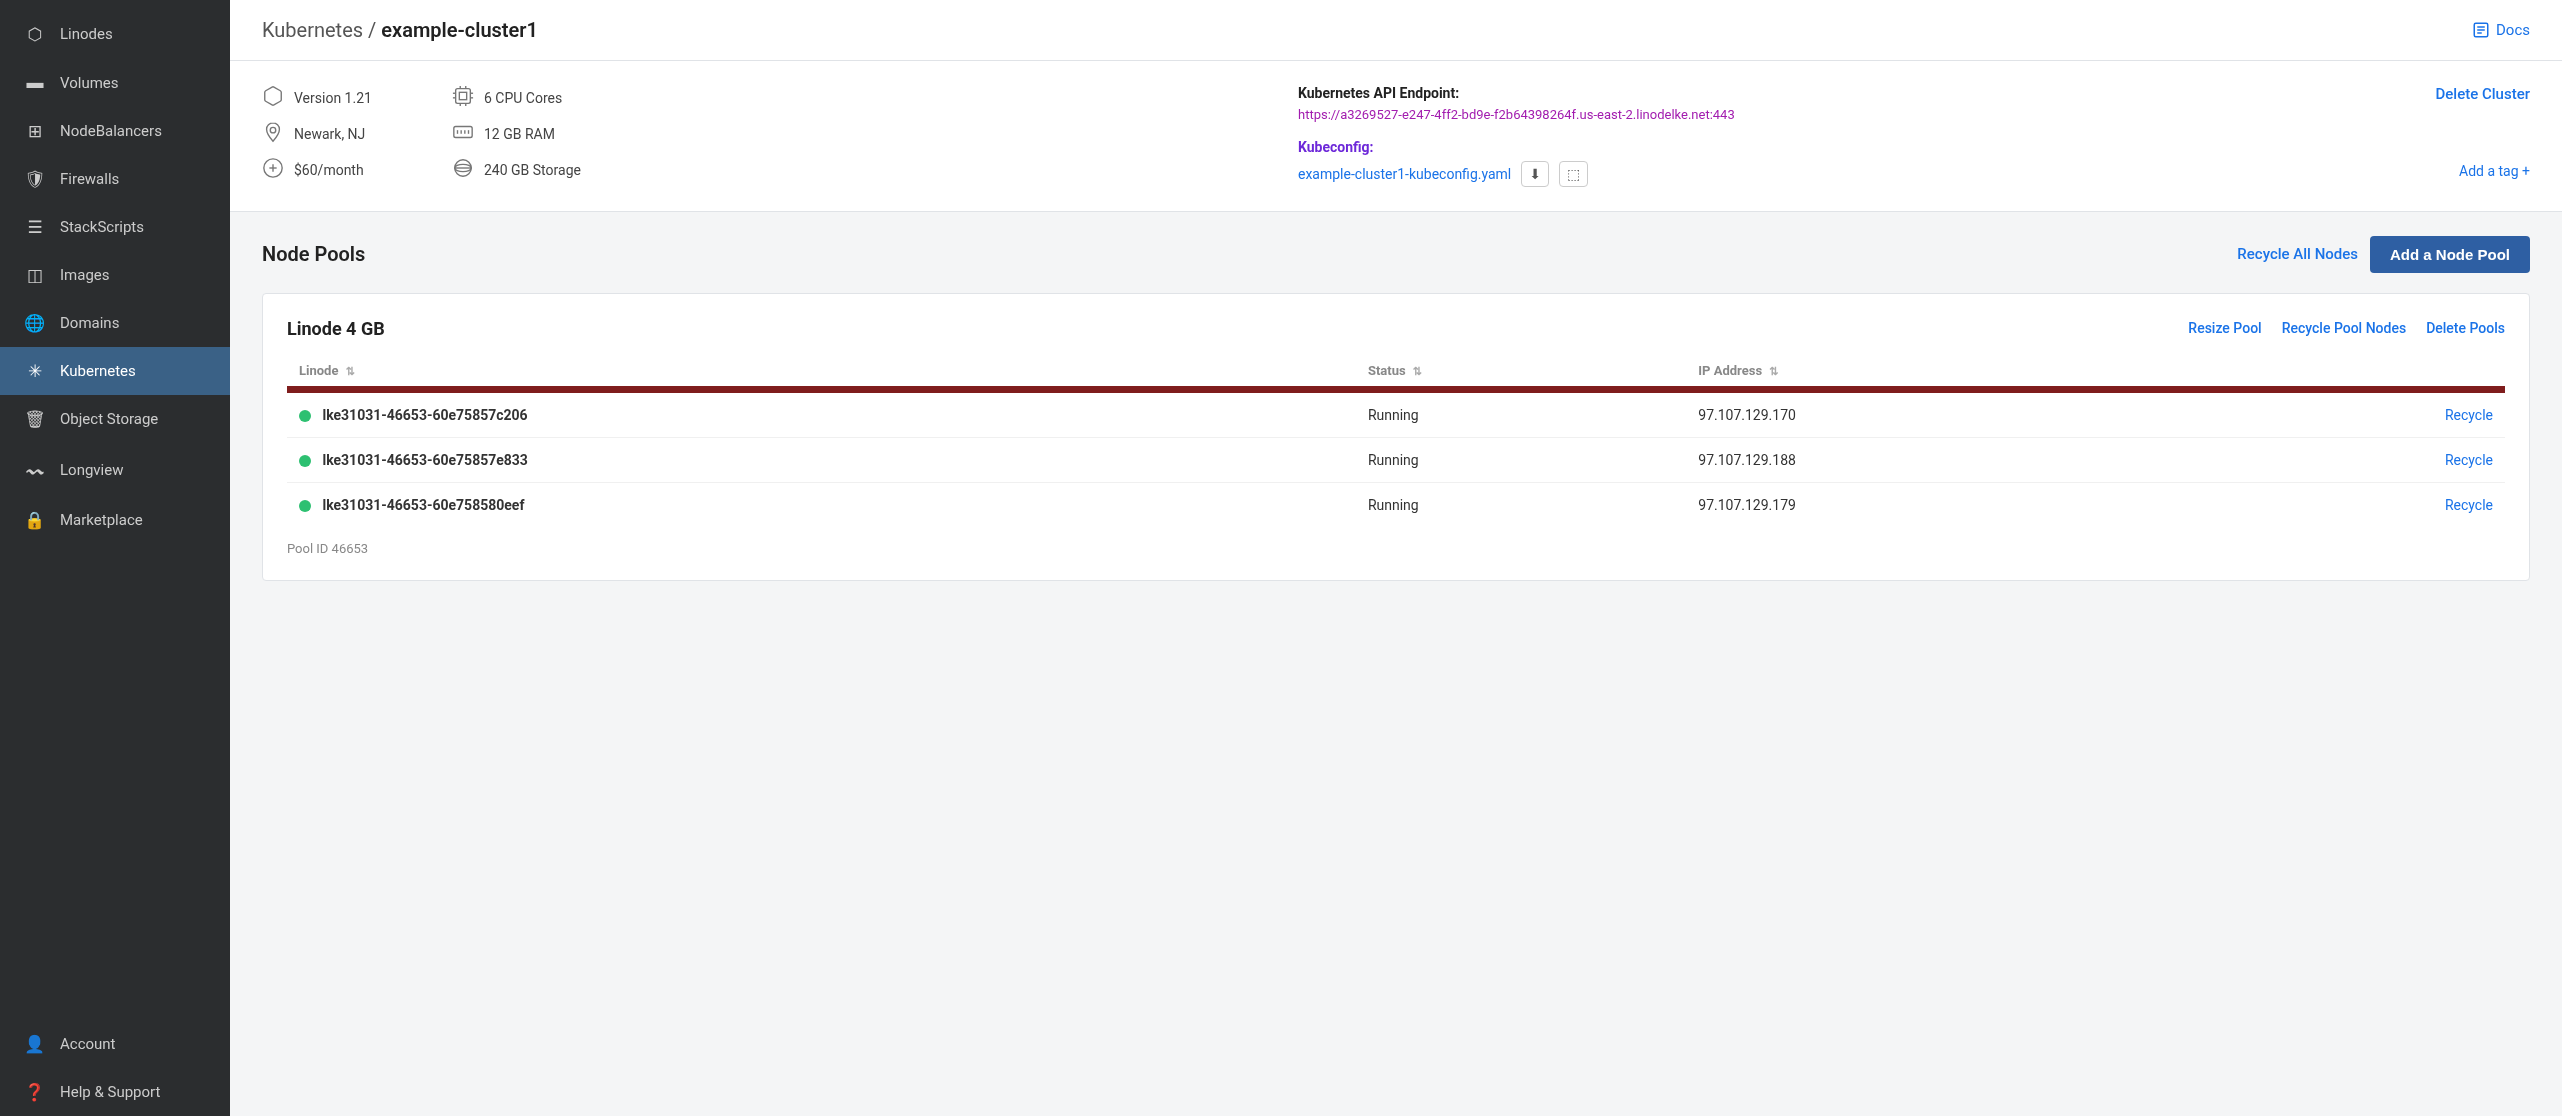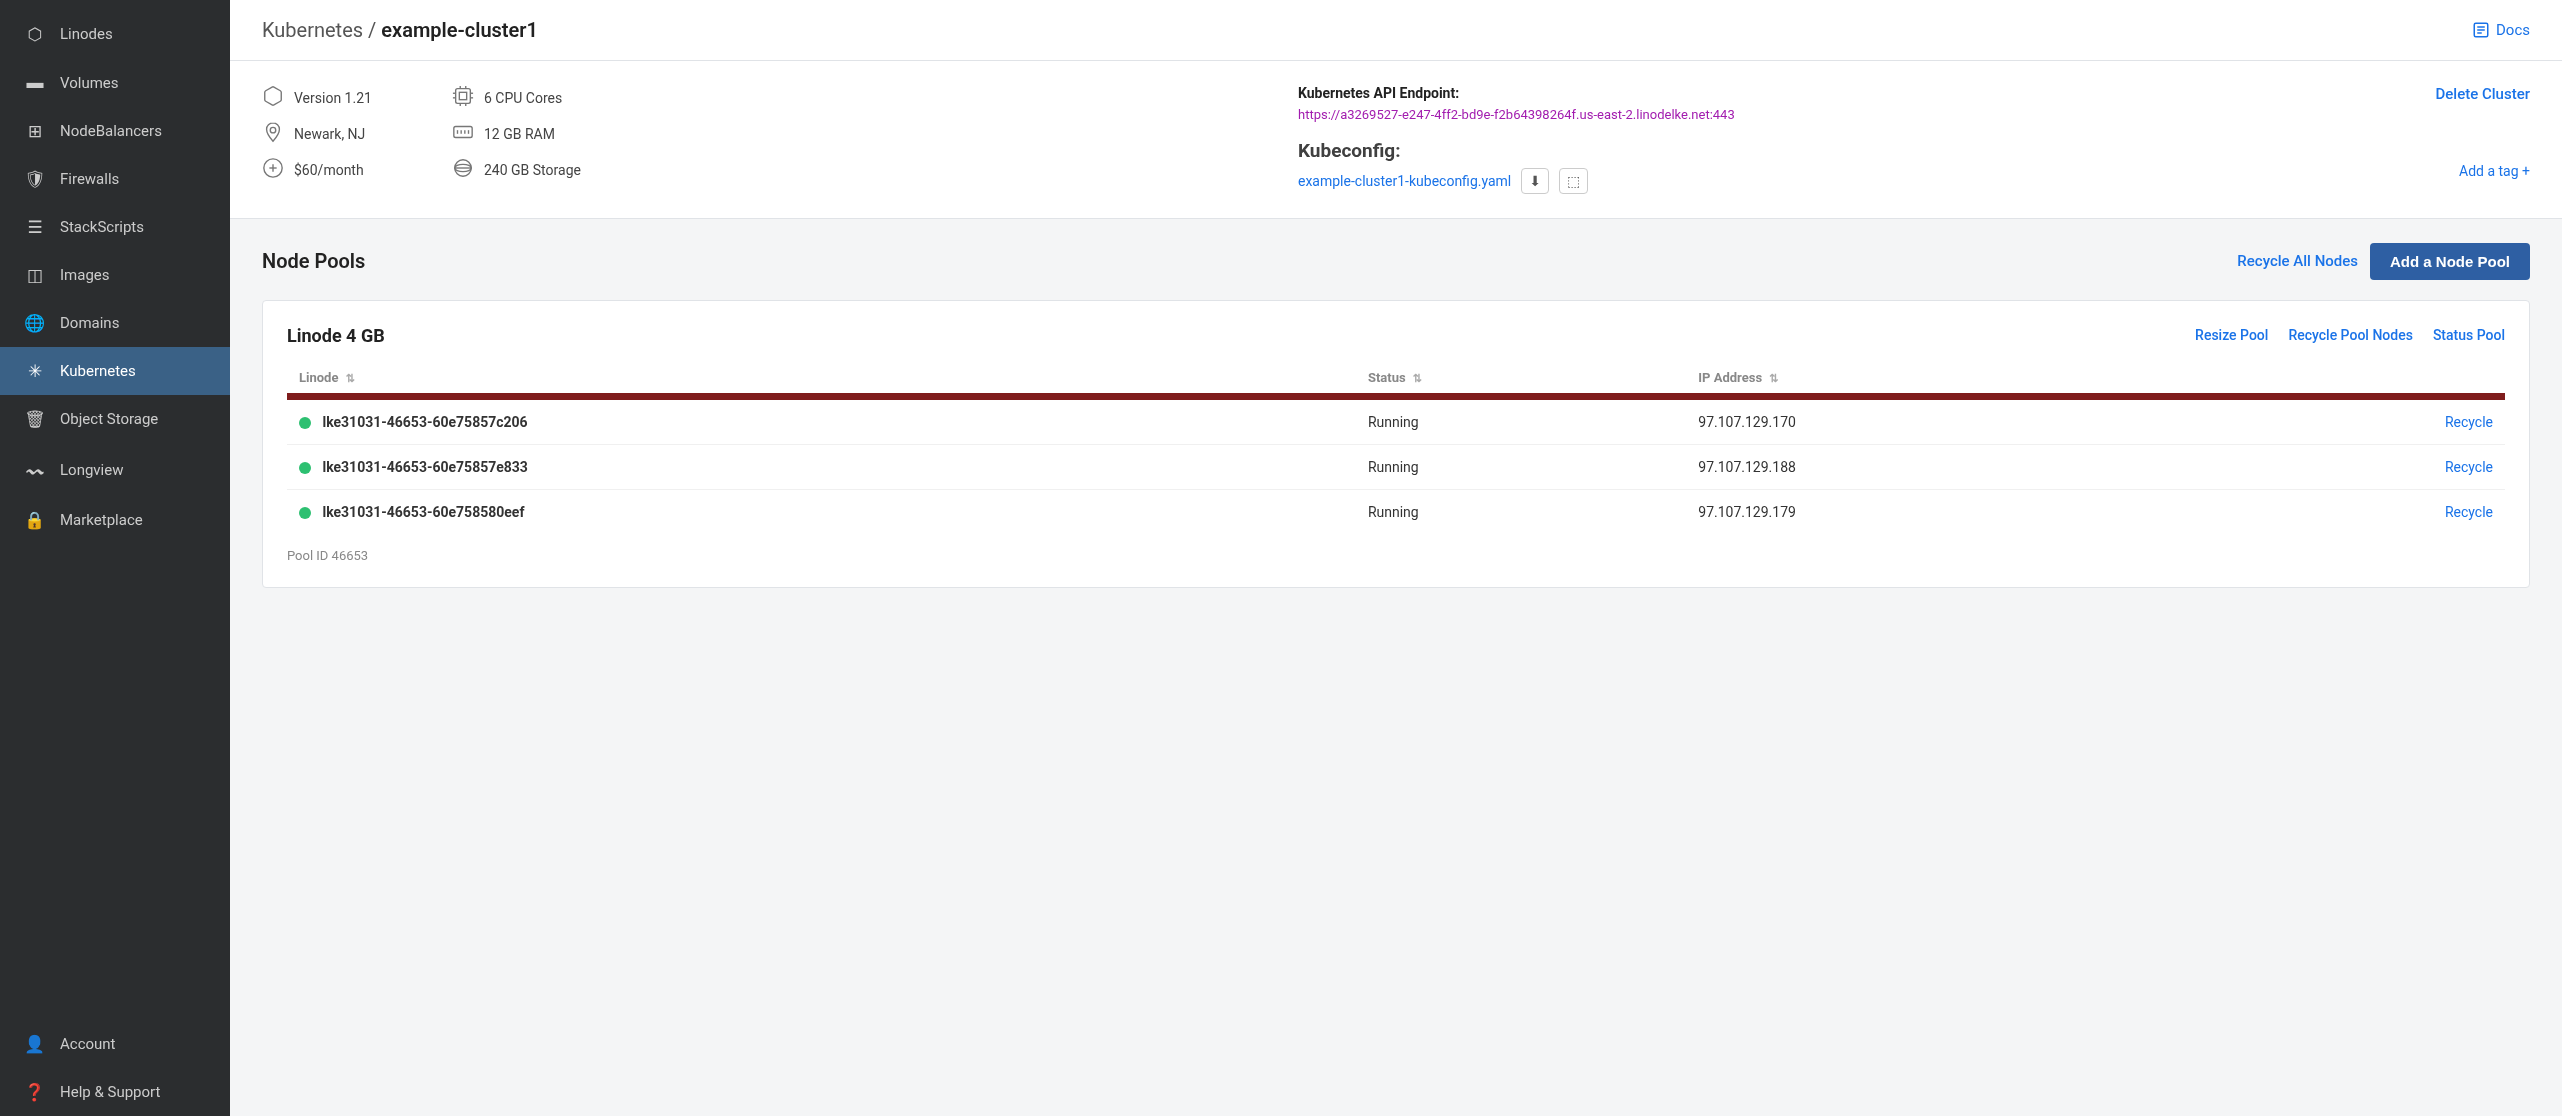--- a/index.html
+++ b/index.html
@@ -414,21 +414,21 @@
                 </svg>
             </span>
             <span>240 GB Storage</span>
           </div>
         </div>
       </div>
 
       <div class="api-kubeconfig-section">
         <div class="label" style="font-weight:700;font-size:14px;color:#222;margin-bottom:4px;">Kubernetes API Endpoint:</div>
         <div class="value" style="font-size:13px;color:#a21caf;margin-bottom:14px;line-height:1.5;">https://a3269527-e247-4ff2-bd9e-f2b64398264f.us-east-2.linodelke.net:443</div>
-        <div class="label" style="font-weight:700;font-size:19px;color:#404040;margin-bottom:6px;">Kubeconfig:</div>
+        <div class="label" style="font-weight:700;font-size:14px;color:#6d28d9;margin-bottom:6px;">Kubeconfig:</div>
         <div class="kubeconfig-row">
           <a class="kubeconfig-link">example-cluster1-kubeconfig.yaml</a>
           <button class="icon-btn" title="Download">⬇</button>
           <button class="icon-btn" title="View">⬚</button>
         </div>
       </div>
     </div>
 
     <div class="right-actions">
       <span class="delete-cluster-btn">Delete Cluster</span>
@@ -444,21 +444,21 @@
         <button class="add-node-pool-btn">Add a Node Pool</button>
       </div>
     </div>
 
     <div class="pool-card">
       <div class="pool-card-header">
         <span class="pool-name">Linode 4 GB</span>
         <div class="pool-actions">
           <span class="pool-action-btn">Resize Pool</span>
           <span class="pool-action-btn">Recycle Pool Nodes</span>
-          <span class="pool-action-btn">Status Pool</span>
+          <span class="pool-action-btn">Delete Pools</span>
         </div>
       </div>
 
       <table class="node-table">
         <thead>
           <tr>
             <th>
               <span>Linode</span>
               <span class="sort-icon">⇅</span>
             </th>

